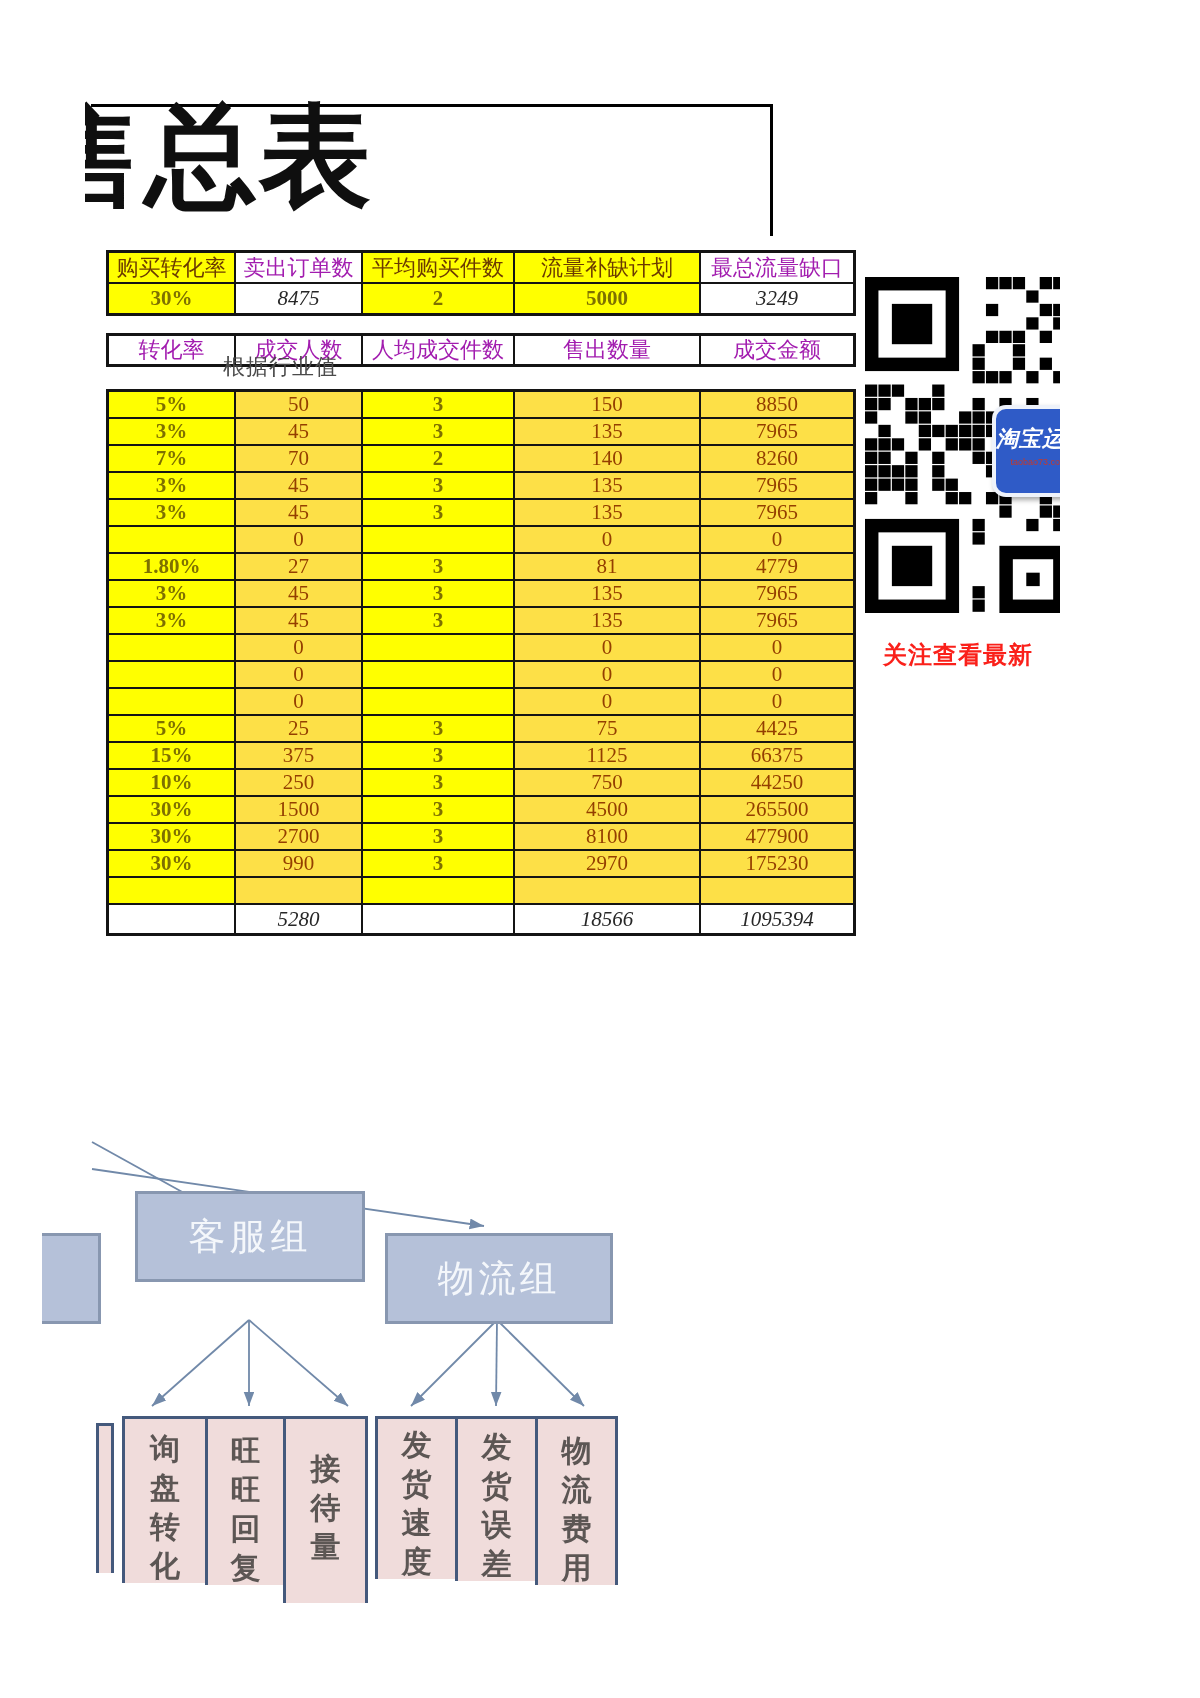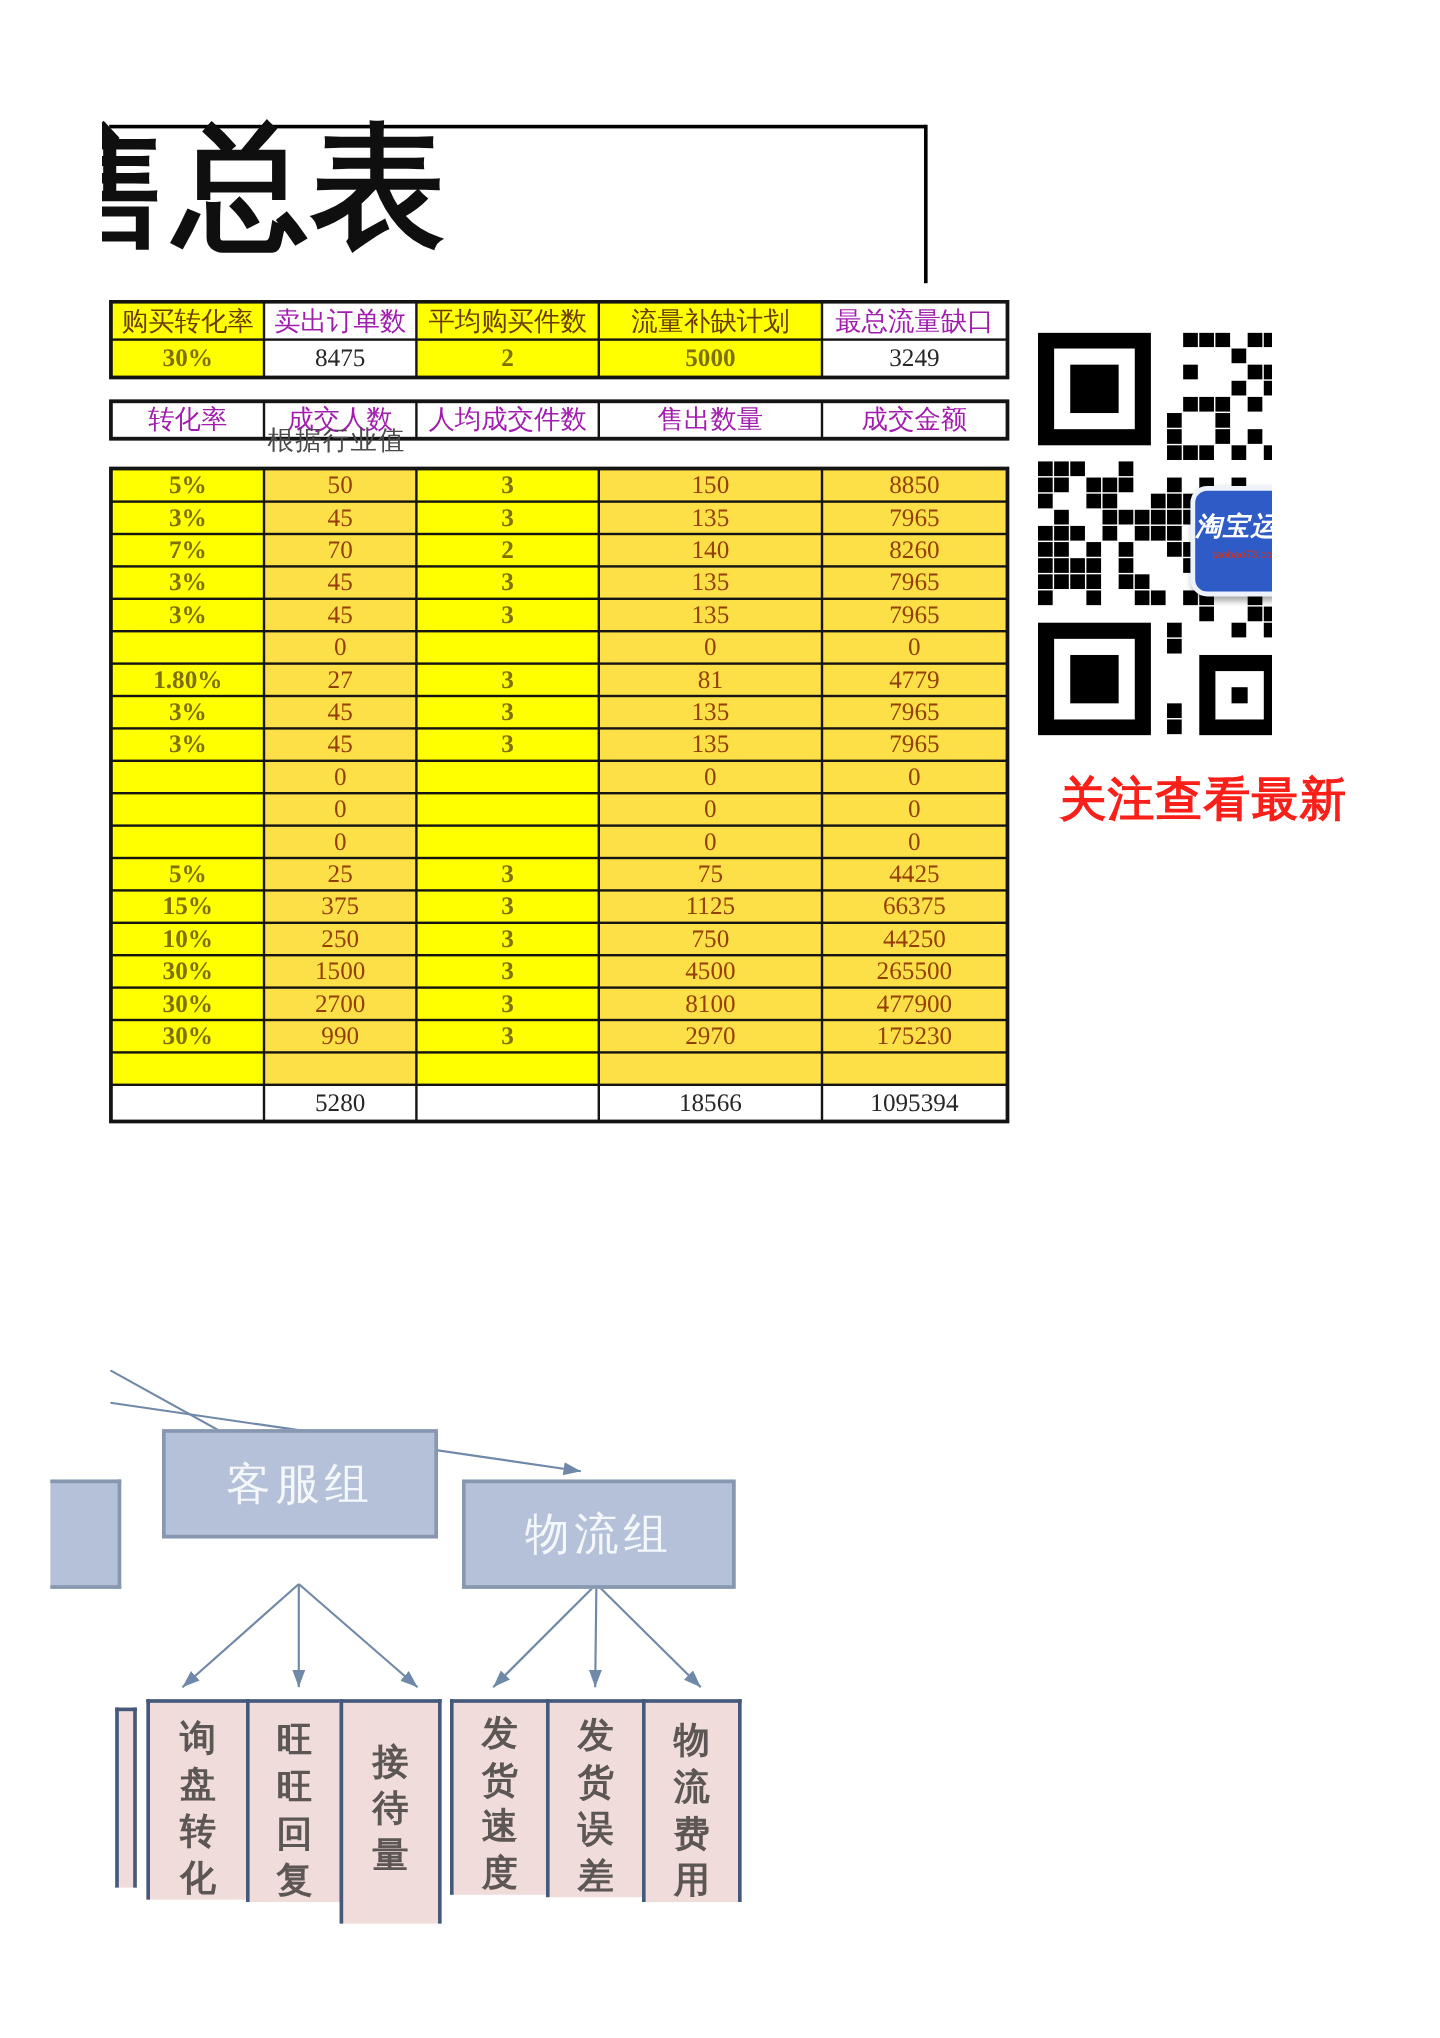--- a/index.html
+++ b/index.html
@@ -9,43 +9,43 @@
 
   
   #title-topline{left:91px;top:104px;width:681px;height:0;border-top:3px solid #000;}
   #title-rightline{left:770px;top:104px;width:0;height:132px;border-left:3px solid #000;}
   #title-clip{left:85px;top:94px;width:684px;height:132px;overflow:hidden;}
   #title-text{display:block;margin-left:-54px;font-size:112px;line-height:126px;
               font-weight:700;color:#0f0f0f;white-space:nowrap;letter-spacing:2px;}
 
   
   .grid{display:grid;grid-template-columns:125px 125px 150px 184px 152px;
-        gap:2px;background:#141414;border:3px solid #141414;}
+        gap:2px;background:#141414;border:3px solid #141414;margin-left:15px;}
   #summary-grid{left:91px;top:250px;grid-auto-rows:29px;}
   #detail-head{left:91px;top:333px;grid-auto-rows:28px;}
   #detail-grid{left:91px;top:389px;grid-template-rows:repeat(18,25px) 25px 28px;}
   .cell{display:flex;align-items:center;justify-content:center;font-size:21px;
         white-space:nowrap;overflow:hidden;}
   .c-y{background:#ffff00;color:#7e7000;font-weight:bold;}
   .c-o{background:#fde047;color:#943f00;}
   .hd-y{background:#ffff00;color:#6b3a00;font-size:22px;}
   .hd-w{background:#ffffff;color:#a21caf;font-size:22px;}
-  .tot{background:#ffffff;color:#272727;}
+  .tot{background:#ffffff;color:#272727;font-style:italic;}
   #industry-note{left:223px;top:352px;font-size:22px;color:#4a4a4a;letter-spacing:1px;}
 
   
   #qr-clip{left:865px;top:277px;width:195px;height:336px;overflow:hidden;}
   #qr-logo{position:absolute;left:127px;top:128px;width:86px;height:84px;
            background:#2f5bc7;border:4px solid #eef2fa;border-radius:14px;
            box-shadow:2px 3px 5px rgba(0,0,0,.35);text-align:center;
            font-family:"Liberation Sans", sans-serif;}
   #qr-logo-text{display:block;margin-top:15px;color:#ffffff;font-size:22px;font-weight:700;
                 font-style:italic;white-space:nowrap;letter-spacing:1px;}
   #qr-logo-sub{display:block;margin-top:3px;color:#c4392c;font-size:9px;white-space:nowrap;}
-  #promo-text{left:883px;top:639px;font-size:39px;font-weight:700;color:#fa201a;
+  #promo-text{left:883px;top:639px;font-size:24px;font-weight:700;color:#fa201a;
               font-family:"Liberation Sans", sans-serif;letter-spacing:1px;white-space:nowrap;}
 
   
   #chart-svg{left:0;top:1030px;}
   .grp{position:absolute;height:85px;background:#b5c1d9;border:3px solid #8897b0;
        display:flex;align-items:center;justify-content:center;color:#f4f7fb;
        font-size:37px;letter-spacing:4px;font-family:"Liberation Sans", sans-serif;}
   #grp-sliver{left:42px;top:1233px;width:56px;border-left:none;}
   .metric{position:absolute;top:1416px;height:154px;background:#f0dcdb;
           border:3px solid #44597c;border-bottom:none;overflow:hidden;

